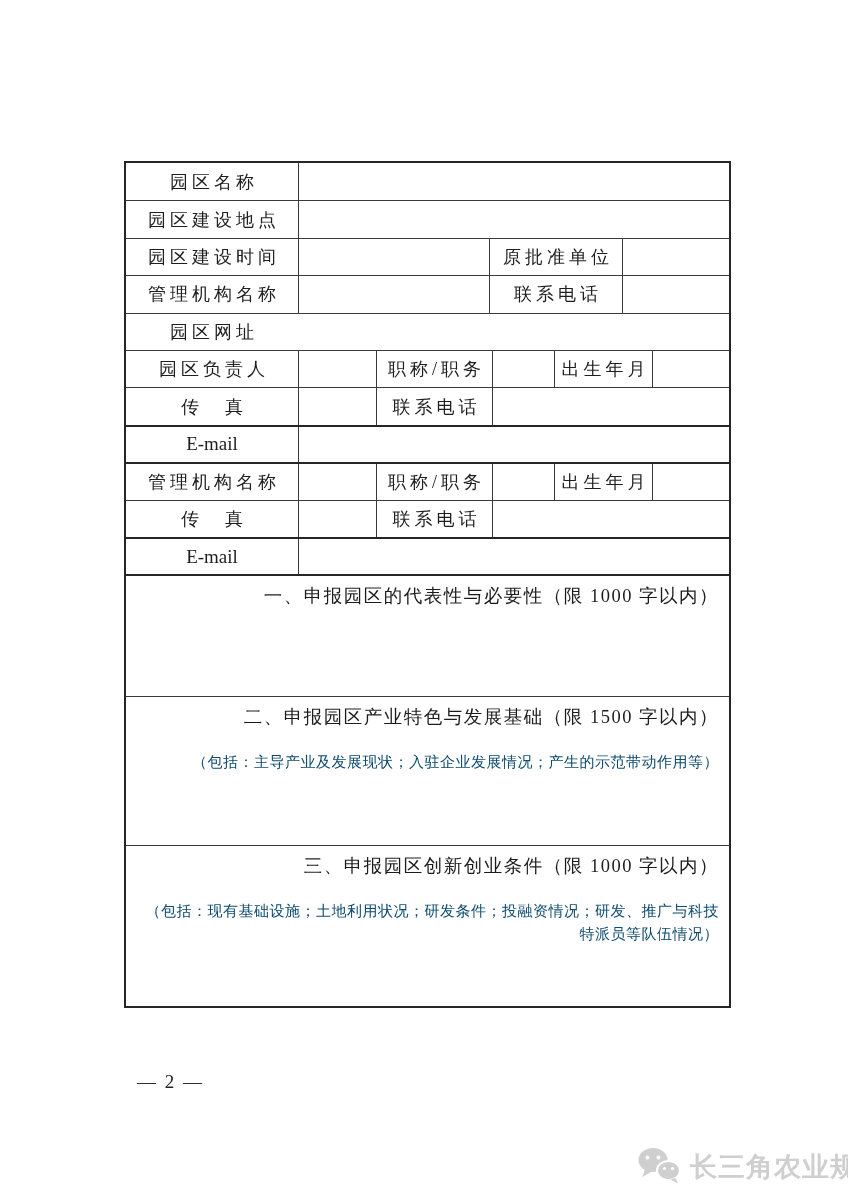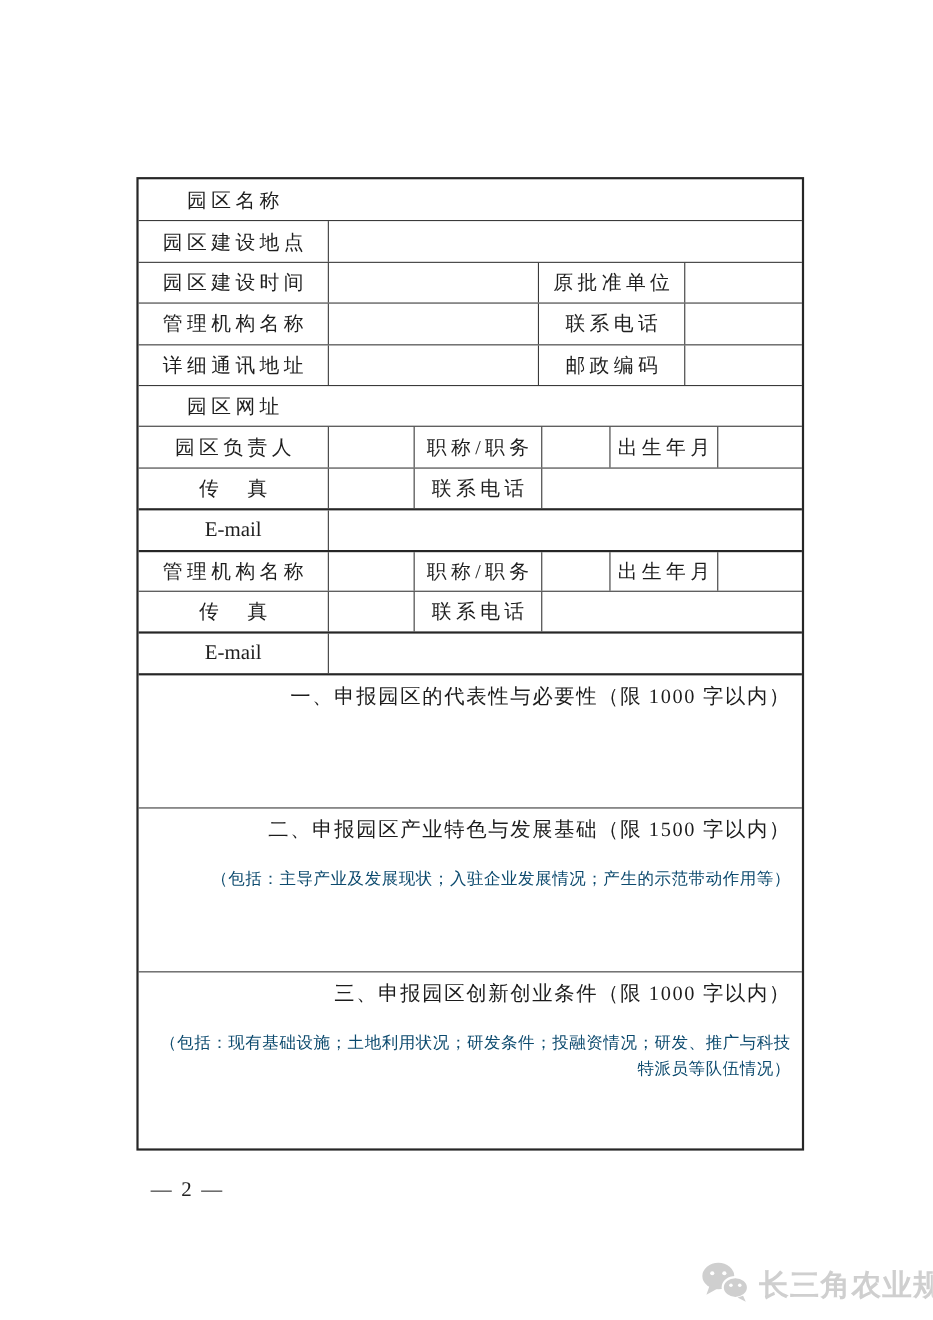--- a/index.html
+++ b/index.html
@@ -4,21 +4,21 @@
 <style>
   * { margin:0; padding:0; box-sizing:border-box; }
   html,body { width:848px; height:1200px; background:#ffffff; overflow:hidden; }
   body { position:relative; font-family:"Liberation Serif","DejaVu Serif",serif; color:#1c1c1c; }
 
   .form-table{
     position:absolute; left:124px; top:161px; width:607px;
     border:2px solid #262626; background:#fff;
   }
   .frow{ display:flex; height:37.4px; border-top:1px solid #3a3a3a; }
-  .frow.first{ border-top:none;flex-direction:column; }
+  .frow.first{ border-top:none; }
   .frow.thick{ border-top:2px solid #262626; }
   .cell{
     display:flex; align-items:center; justify-content:center;
     height:100%; overflow:hidden;
   }
   .cell + .cell{ border-left:1px solid #3a3a3a; }
   .lbl{ font-size:18px; letter-spacing:4px; text-indent:4px; white-space:nowrap; color:#1e1e1e; }
   .lat{ font-size:19px; letter-spacing:0; text-indent:0; }
   .val-left{ justify-content:flex-start; padding-left:9px; font-size:19px; }
 
@@ -77,26 +77,20 @@
     <div class="cell w-rest"></div>
   </div>
 
   <div class="frow">
     <div class="cell w-label lbl">管理机构名称</div>
     <div class="cell w-v1wide"></div>
     <div class="cell w-l2wide lbl">联系电话</div>
     <div class="cell w-rest"></div>
   </div>
 
-  <div class="frow">
-    <div class="cell w-label lbl">详细通讯地址</div>
-    <div class="cell w-v1wide"></div>
-    <div class="cell w-l2wide lbl">邮政编码</div>
-    <div class="cell w-rest"></div>
-  </div>
 
   <div class="frow">
     <div class="cell w-label lbl">园区网址</div>
   </div>
 
   <div class="frow">
     <div class="cell w-label lbl">园区负责人</div>
     <div class="cell w-v1"></div>
     <div class="cell w-l2 lbl">职称/职务</div>
     <div class="cell w-v2"></div>

